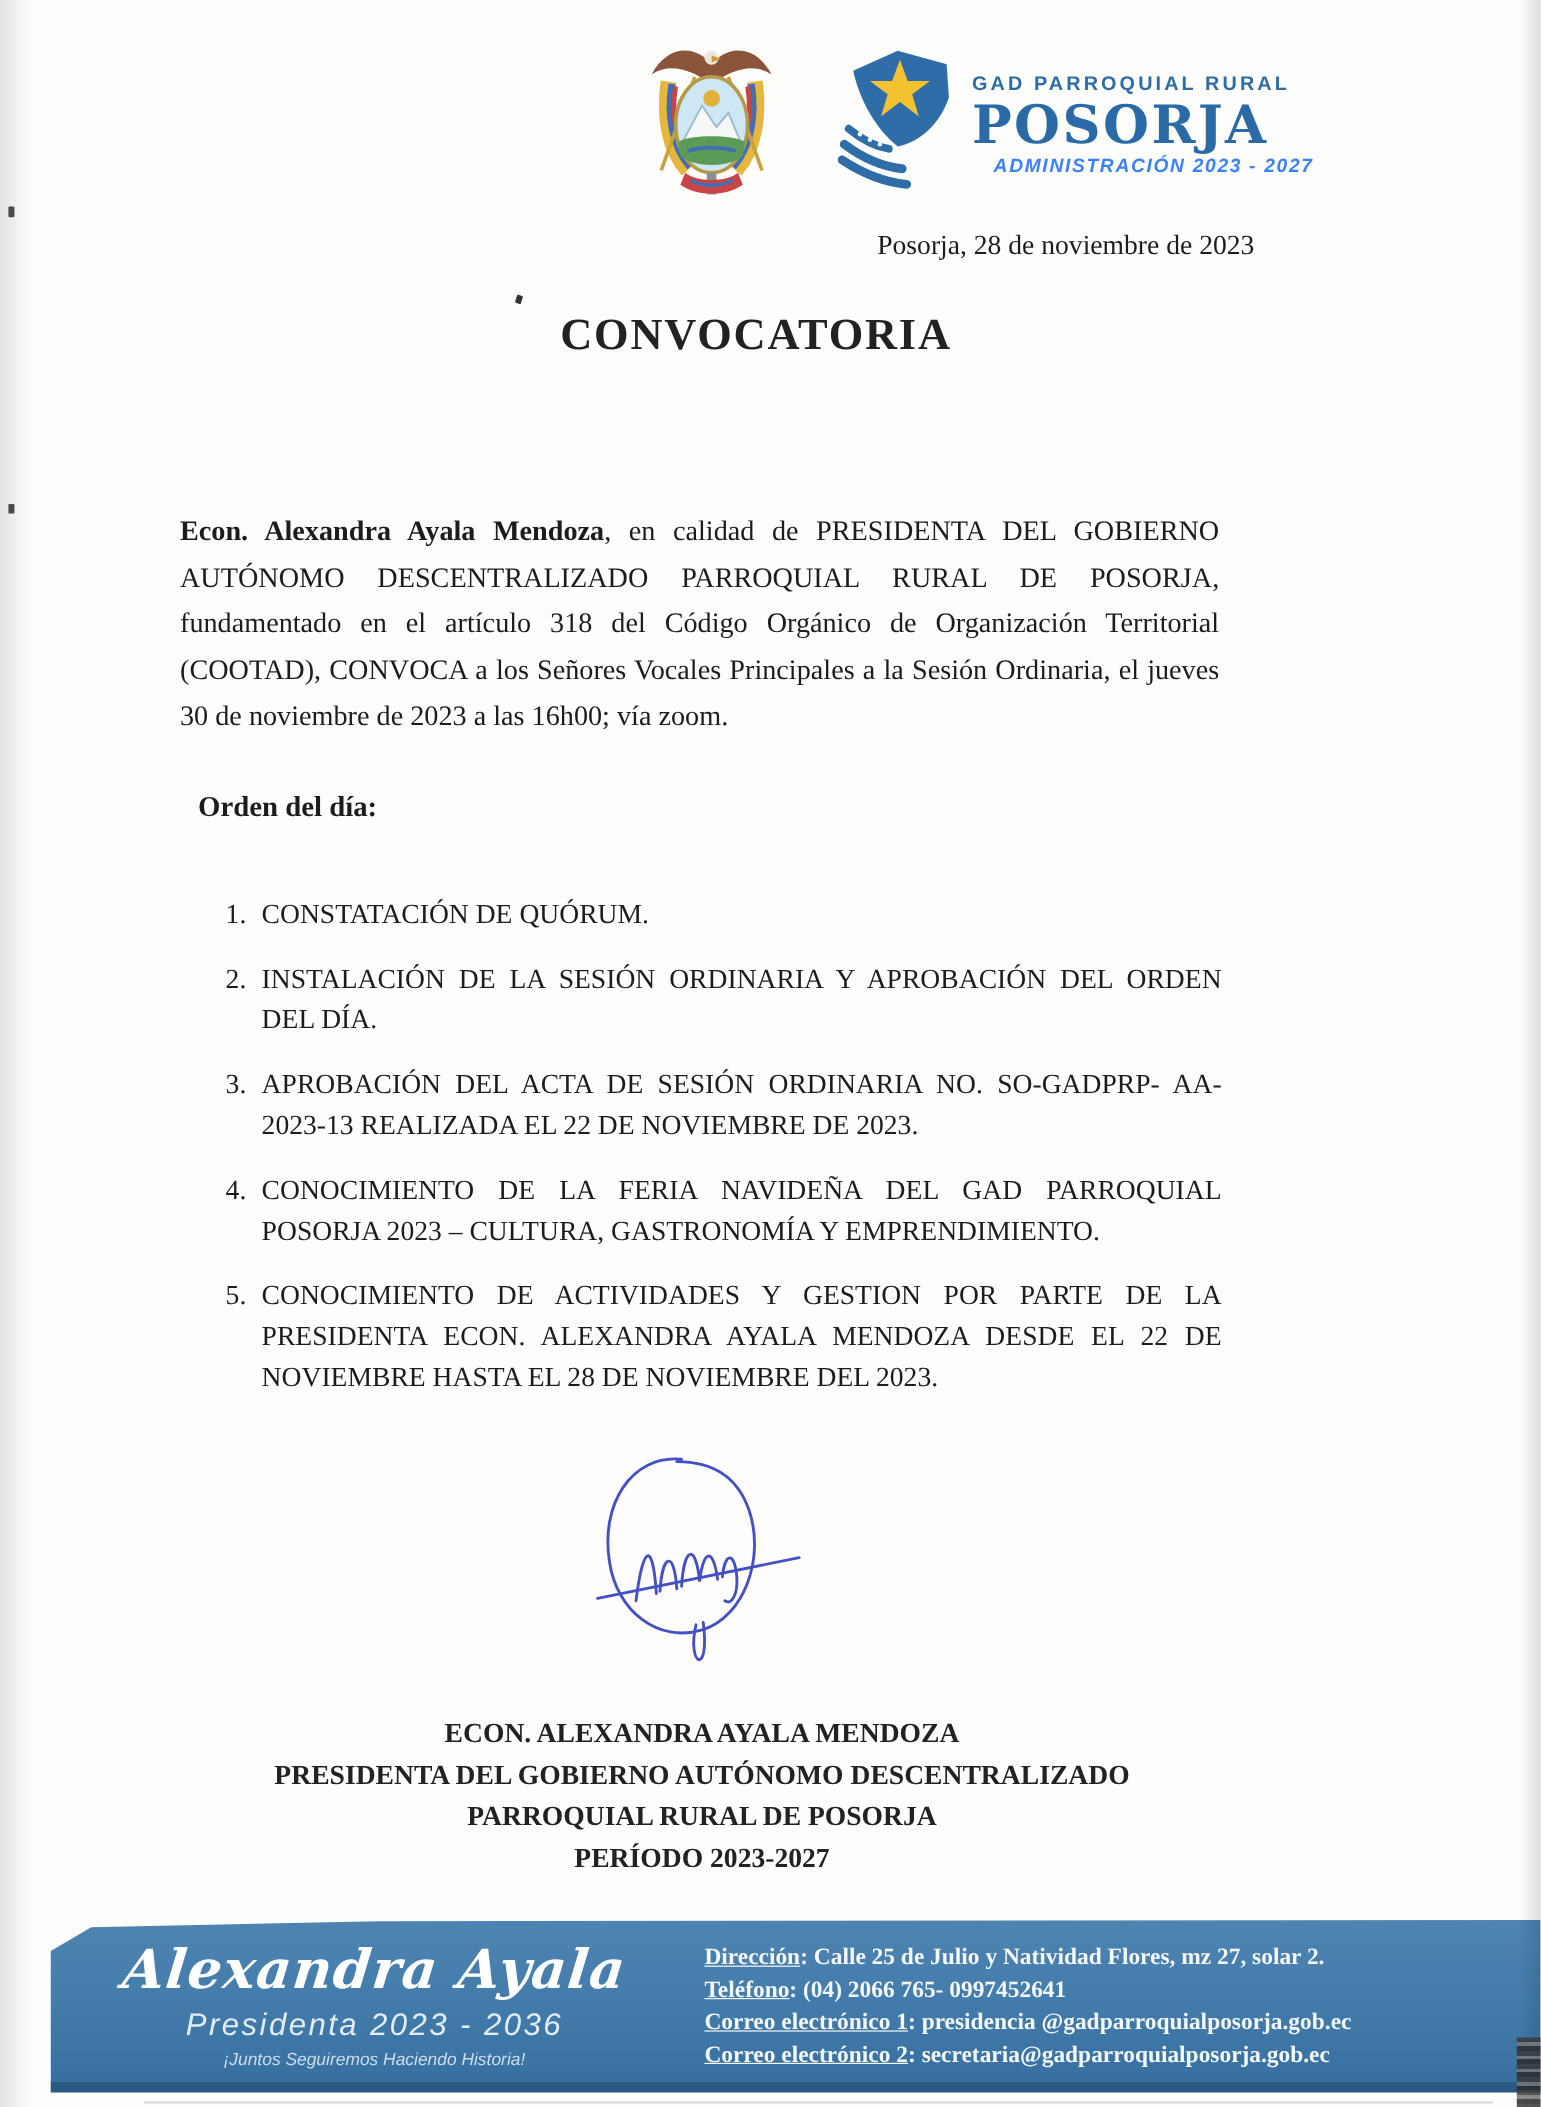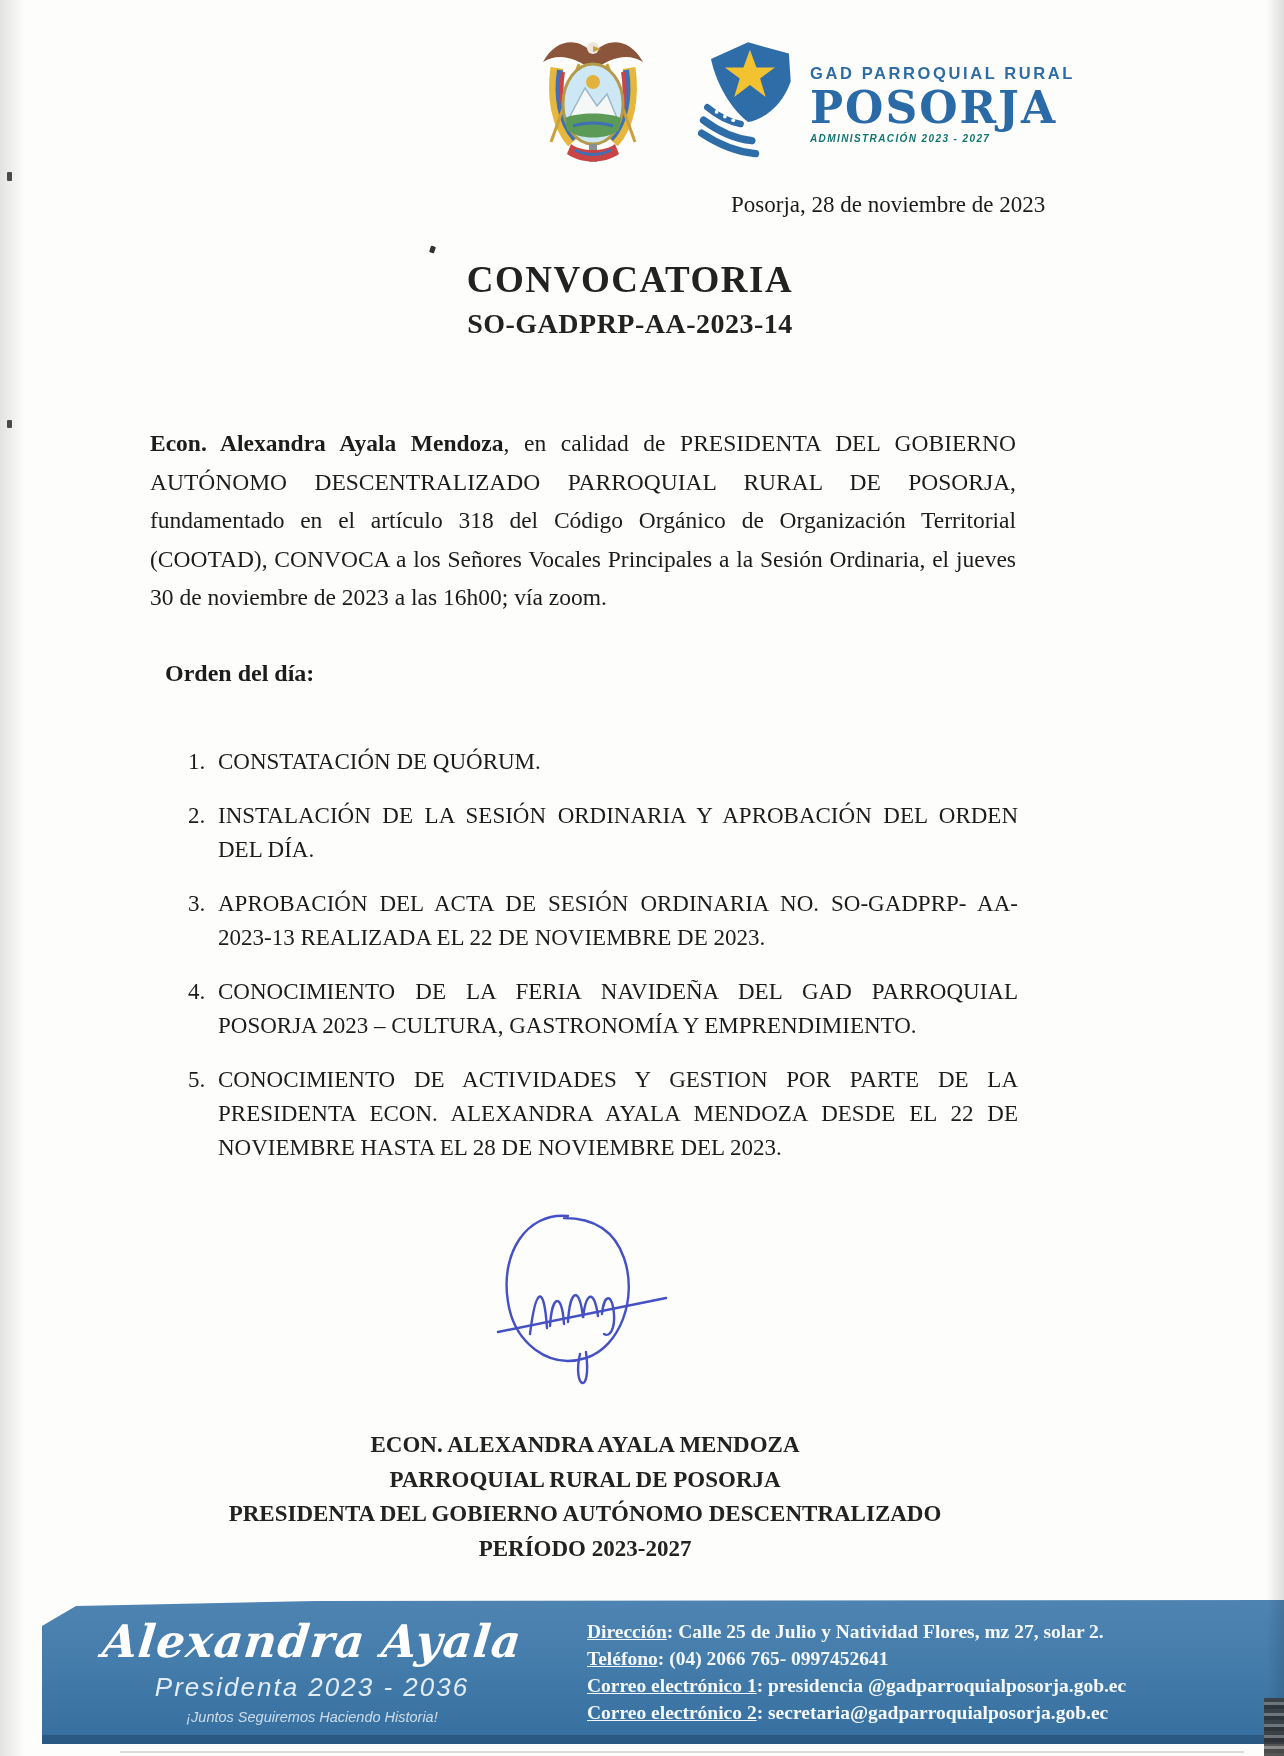--- a/index.html
+++ b/index.html
@@ -18,21 +18,21 @@
                background:repeating-linear-gradient(180deg,#3a3a3a 0 4px,#777 4px 7px,#2c2c2c 7px 11px);opacity:.85;}
   .artifact-bl{position:absolute;left:120px;bottom:3px;right:40px;height:2px;background:#9a9a9a;opacity:.35;}
   
   .coat{position:absolute;left:522px;top:24px;width:142px;height:150px;}
   .logo{position:absolute;left:698px;top:34px;display:flex;align-items:center;}
   .logo-badge{width:102px;height:128px;flex:0 0 auto;}
   .logo-text{margin-left:10px;padding-top:12px;font-family:"Liberation Sans",sans-serif;}
   .logo-tagline{font-size:16.5px;font-weight:bold;letter-spacing:2.6px;color:#2e6ca3;white-space:nowrap;}
   .logo-name{font-family:"DejaVu Serif",serif;font-size:44px;font-weight:bold;letter-spacing:2px;
              color:#2a6aa6;line-height:50px;white-space:nowrap;}
-  .logo-admin{font-size:10px;font-weight:bold;font-style:italic;letter-spacing:1.4px;color:#0f766e;white-space:nowrap;}
+  .logo-admin{font-size:16px;font-weight:bold;font-style:italic;letter-spacing:1.4px;color:#3b82f6;white-space:nowrap;margin-left:18px;}
   
   .dateline{position:absolute;left:731px;top:192px;font-size:23px;}
   .doc-title{position:absolute;left:0;top:258px;width:1260px;margin:0;text-align:center;
              font-size:37px;font-weight:bold;letter-spacing:1.5px;color:#222;}
   .doc-code{position:absolute;left:0;top:308px;width:1260px;margin:0;text-align:center;
             font-size:28px;font-weight:bold;letter-spacing:.5px;color:#222;}
   .body-par{position:absolute;left:150px;top:424px;width:866px;margin:0;font-size:23.5px;
             line-height:38.5px;text-align:justify;}
   .agenda-h{position:absolute;left:165px;top:660px;margin:0;font-size:24px;font-weight:bold;}
   ol.agenda{position:absolute;left:188px;top:745px;width:830px;margin:0;padding:0;list-style:none;counter-reset:it;}
@@ -112,21 +112,20 @@
     <div class="logo-text">
       <div class="logo-tagline">GAD PARROQUIAL RURAL</div>
       <div class="logo-name">POSORJA</div>
       <div class="logo-admin">ADMINISTRACIÓN 2023 - 2027</div>
     </div>
   </div>
 
   <div class="dateline">Posorja, 28 de noviembre de 2023</div>
 
   <h1 class="doc-title">CONVOCATORIA</h1>
-  <h2 class="doc-code">SO-GADPRP-AA-2023-14</h2>
 
   <p class="body-par"><strong>Econ. Alexandra Ayala Mendoza</strong><span>, en calidad de PRESIDENTA DEL GOBIERNO AUTÓNOMO DESCENTRALIZADO PARROQUIAL RURAL DE POSORJA, fundamentado en el artículo 318 del Código Orgánico de Organización Territorial (COOTAD), CONVOCA a los Señores Vocales Principales a la Sesión Ordinaria, el jueves 30 de noviembre de 2023 a las 16h00; vía zoom.</span></p>
 
   <h3 class="agenda-h">Orden del día:</h3>
   <ol class="agenda">
     <li>CONSTATACIÓN DE QUÓRUM.</li>
     <li>INSTALACIÓN DE LA SESIÓN ORDINARIA Y APROBACIÓN DEL ORDEN DEL DÍA.</li>
     <li>APROBACIÓN DEL ACTA DE SESIÓN ORDINARIA NO. SO-GADPRP- AA-2023-13 REALIZADA EL 22 DE NOVIEMBRE DE 2023.</li>
     <li>CONOCIMIENTO DE LA FERIA NAVIDEÑA DEL GAD PARROQUIAL POSORJA 2023 – CULTURA, GASTRONOMÍA Y EMPRENDIMIENTO.</li>
     <li>CONOCIMIENTO DE ACTIVIDADES Y GESTION POR PARTE DE LA PRESIDENTA ECON. ALEXANDRA AYALA MENDOZA DESDE EL 22 DE NOVIEMBRE HASTA EL 28 DE NOVIEMBRE DEL 2023.</li>
@@ -141,22 +140,22 @@
         <path d="M116,120 C118,86 128,84 131,116 C134,90 142,86 146,114"></path>
         <path d="M150,112 C152,92 160,90 162,112 C163,126 158,136 152,132"></path>
         <path d="M46,130 L214,96"></path>
         <path d="M128,152 C120,186 140,196 134,150"></path>
       </g>
     </svg>
   </div>
 
   <div class="sig-block">
     <div>ECON. ALEXANDRA AYALA MENDOZA</div>
+    <div>PRESIDENTA DEL GOBIERNO AUTÓNOMO DESCENTRALIZADO</div>
     <div>PARROQUIAL RURAL DE POSORJA</div>
-    <div>PRESIDENTA DEL GOBIERNO AUTÓNOMO DESCENTRALIZADO</div>
     <div>PERÍODO 2023-2027</div>
   </div>
 
   <div class="banner">
     <div class="banner-left">
       <div class="script-name">Alexandra Ayala</div>
       <div class="role">Presidenta 2023 - 2036</div>
       <div class="slogan">¡Juntos Seguiremos Haciendo Historia!</div>
     </div>
     <div class="banner-right">

